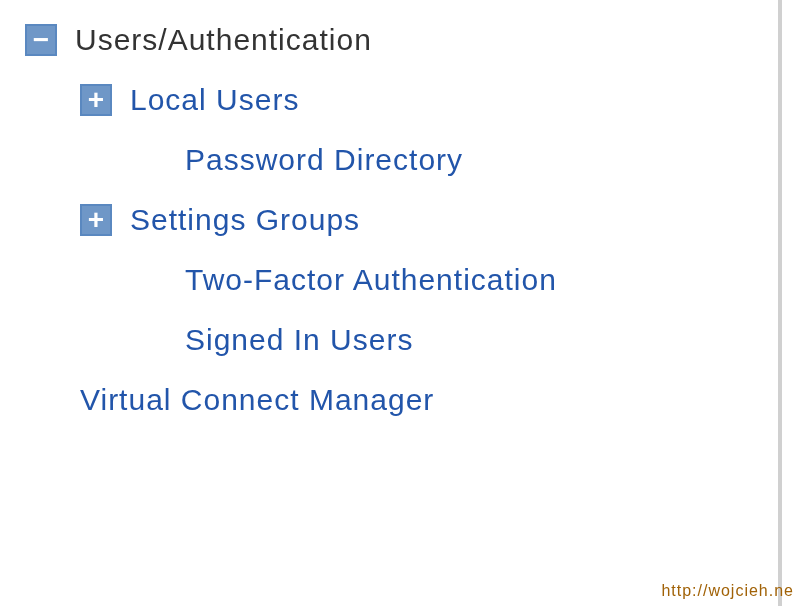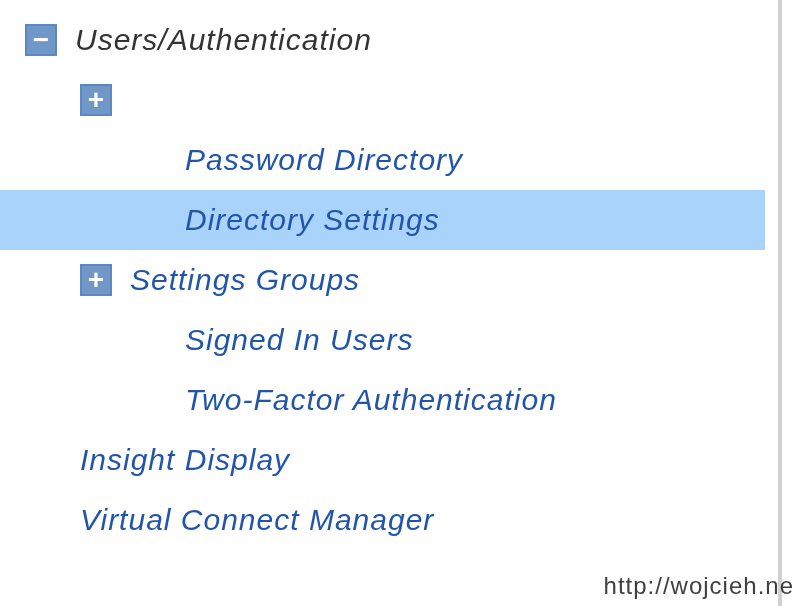--- a/index.html
+++ b/index.html
@@ -42,21 +42,20 @@
     box-sizing: border-box;
   }
   .row .spacer {
     width: 32px;
     flex: 0 0 32px;
     margin-right: 18px;
   }
   .row .label {
     flex: 1 1 auto;
     letter-spacing: 1px;
-    font-style: italic;
   }
   .indent-0 { padding-left: 0px; }
   .indent-1 { padding-left: 55px; }
   .indent-2 { padding-left: 110px; }
   .root-label { color: #333333; }
   .selected {
     background: #a9d3fb;
     margin-left: -25px;
     padding-left: 25px; 
   }
@@ -66,69 +65,63 @@
     top: 0;
     right: 18px;
     width: 4px;
     height: 606px;
     background: #d0d0d0;
   }
   .watermark {
     position: absolute;
     right: 6px;
     bottom: 6px;
-    font-size: 24px;
-    color: #404040;
+    font-size: 16px;
+    color: #a16207;
     letter-spacing: 1px;
     text-align: right;
   }
 </style>
 </head>
 <body>
 
 <div class="tree">
 
   <div class="row indent-0">
     <div class="toggle">−</div>
     <div class="label root-label">Users/Authentication</div>
   </div>
 
   <div class="row indent-1">
     <div class="toggle">+</div>
+    <div class="label">Local Users</div>
   </div>
 
   <div class="row indent-2">
     <div class="spacer"></div>
     <div class="label">Password Directory</div>
   </div>
 
-  <div class="row indent-2 selected">
-    <div class="spacer"></div>
-    <div class="label">Directory Settings</div>
-  </div>
 
   <div class="row indent-1">
     <div class="toggle">+</div>
     <div class="label">Settings Groups</div>
   </div>
 
 
   <div class="row indent-2">
     <div class="spacer"></div>
-    <div class="label">Signed In Users</div>
+    <div class="label">Two-Factor Authentication</div>
   </div>
 
   <div class="row indent-2">
     <div class="spacer"></div>
-    <div class="label">Two-Factor Authentication</div>
+    <div class="label">Signed In Users</div>
   </div>
 
-  <div class="row indent-1">
-    <div class="label">Insight Display</div>
-  </div>
 
   <div class="row indent-1">
     <div class="label">Virtual Connect Manager</div>
   </div>
 
 </div>
 
 <div class="divider"></div>
 <div class="watermark">http://wojcieh.ne</div>
 

